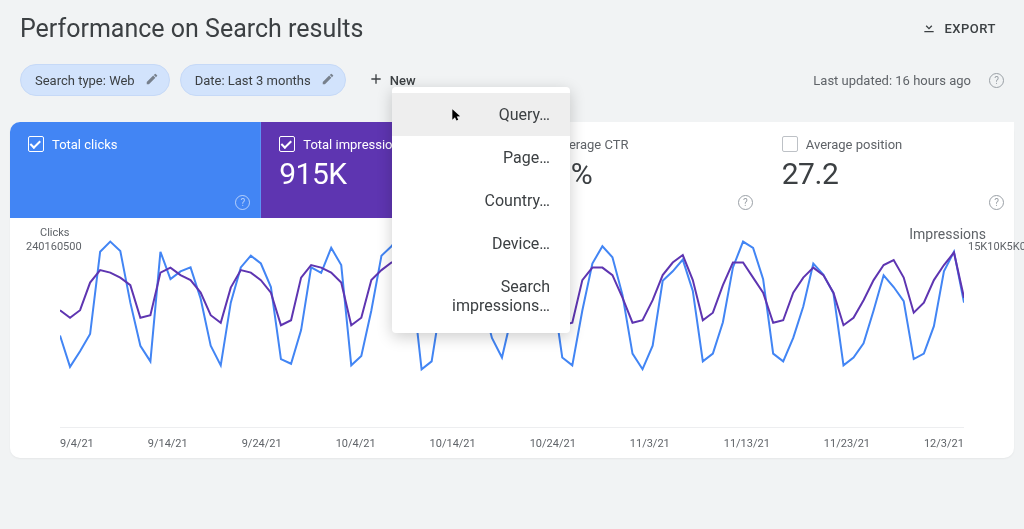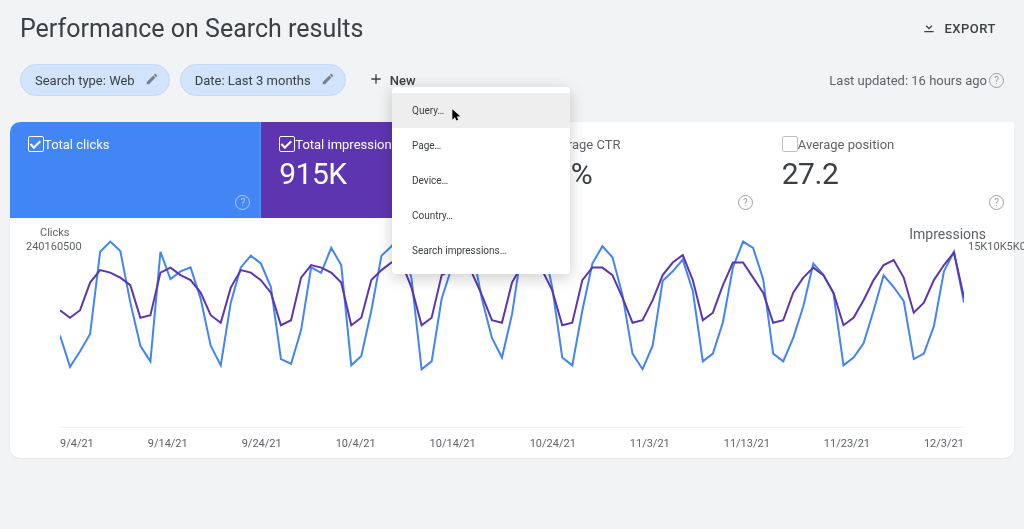--- a/index.html
+++ b/index.html
@@ -68,21 +68,21 @@
     padding: 4px 8px;
     margin-left: 4px;
   }
   .add-btn svg { width: 16px; height: 16px; }
   .last-updated {
     margin-left: auto;
     font-size: 13px;
     color: #5f6368;
     display: flex;
     align-items: center;
-    gap: 2px;
+    gap: 18px;
   }
   .info-icon {
     width: 15px; height: 15px;
     border-radius: 50%;
     border: 1.2px solid #9aa0a6;
     display: inline-flex;
     align-items: center;
     justify-content: center;
     font-size: 10px;
     color: #9aa0a6;
@@ -104,20 +104,21 @@
   .metric {
     flex: 1;
     padding: 14px 18px 10px 18px;
     position: relative;
     border-right: 1px solid rgba(255,255,255,0.12);
   }
   .metric:last-child { border-right: none; }
   .metric .label-row {
     display: flex;
     align-items: center;
+    gap: 8px;
     font-size: 13px;
     margin-bottom: 4px;
   }
   .metric .value {
     font-size: 30px;
     font-weight: 400;
     letter-spacing: -0.5px;
   }
   .metric .info-pos {
     position: absolute;
@@ -204,23 +205,24 @@
     top: 87px;
     width: 178px;
     background: #fff;
     border-radius: 4px;
     box-shadow: 0 4px 16px rgba(0,0,0,0.2);
     padding: 6px 0;
     z-index: 50;
   }
   .dropdown-item {
     padding: 12px 20px;
-    font-size: 10px;
+    font-size: 16px;
     color: #3c4043;
     cursor: pointer;
+    text-align: right;
   }
   .dropdown-item.active {
     background: #eeeeee;
   }
   .cursor-icon {
     position: absolute;
     font-size: 12px;
     pointer-events: none;
     left: 450px;
     top: 108px;
@@ -340,21 +342,21 @@
         <div>11/13/21</div>
         <div>11/23/21</div>
         <div>12/3/21</div>
       </div>
   </div>
 </div>
 
 <div class="dropdown" id="dropdown">
     <div class="dropdown-item active">Query…</div>
     <div class="dropdown-item">Page…</div>
+    <div class="dropdown-item">Country…</div>
     <div class="dropdown-item">Device…</div>
-    <div class="dropdown-item">Country…</div>
     <div class="dropdown-item">Search impressions…</div>
   </div>
 <span class="cursor-icon">
   <svg width="14" height="14" viewBox="0 0 24 24" fill="#000">
       <path d="M4 2l0 18 4.5-4.2 2.6 5.6 3-1.4-2.6-5.5 5.8-.4L4 2z"></path>
     </svg>
 </span>
 
 </body></html>

